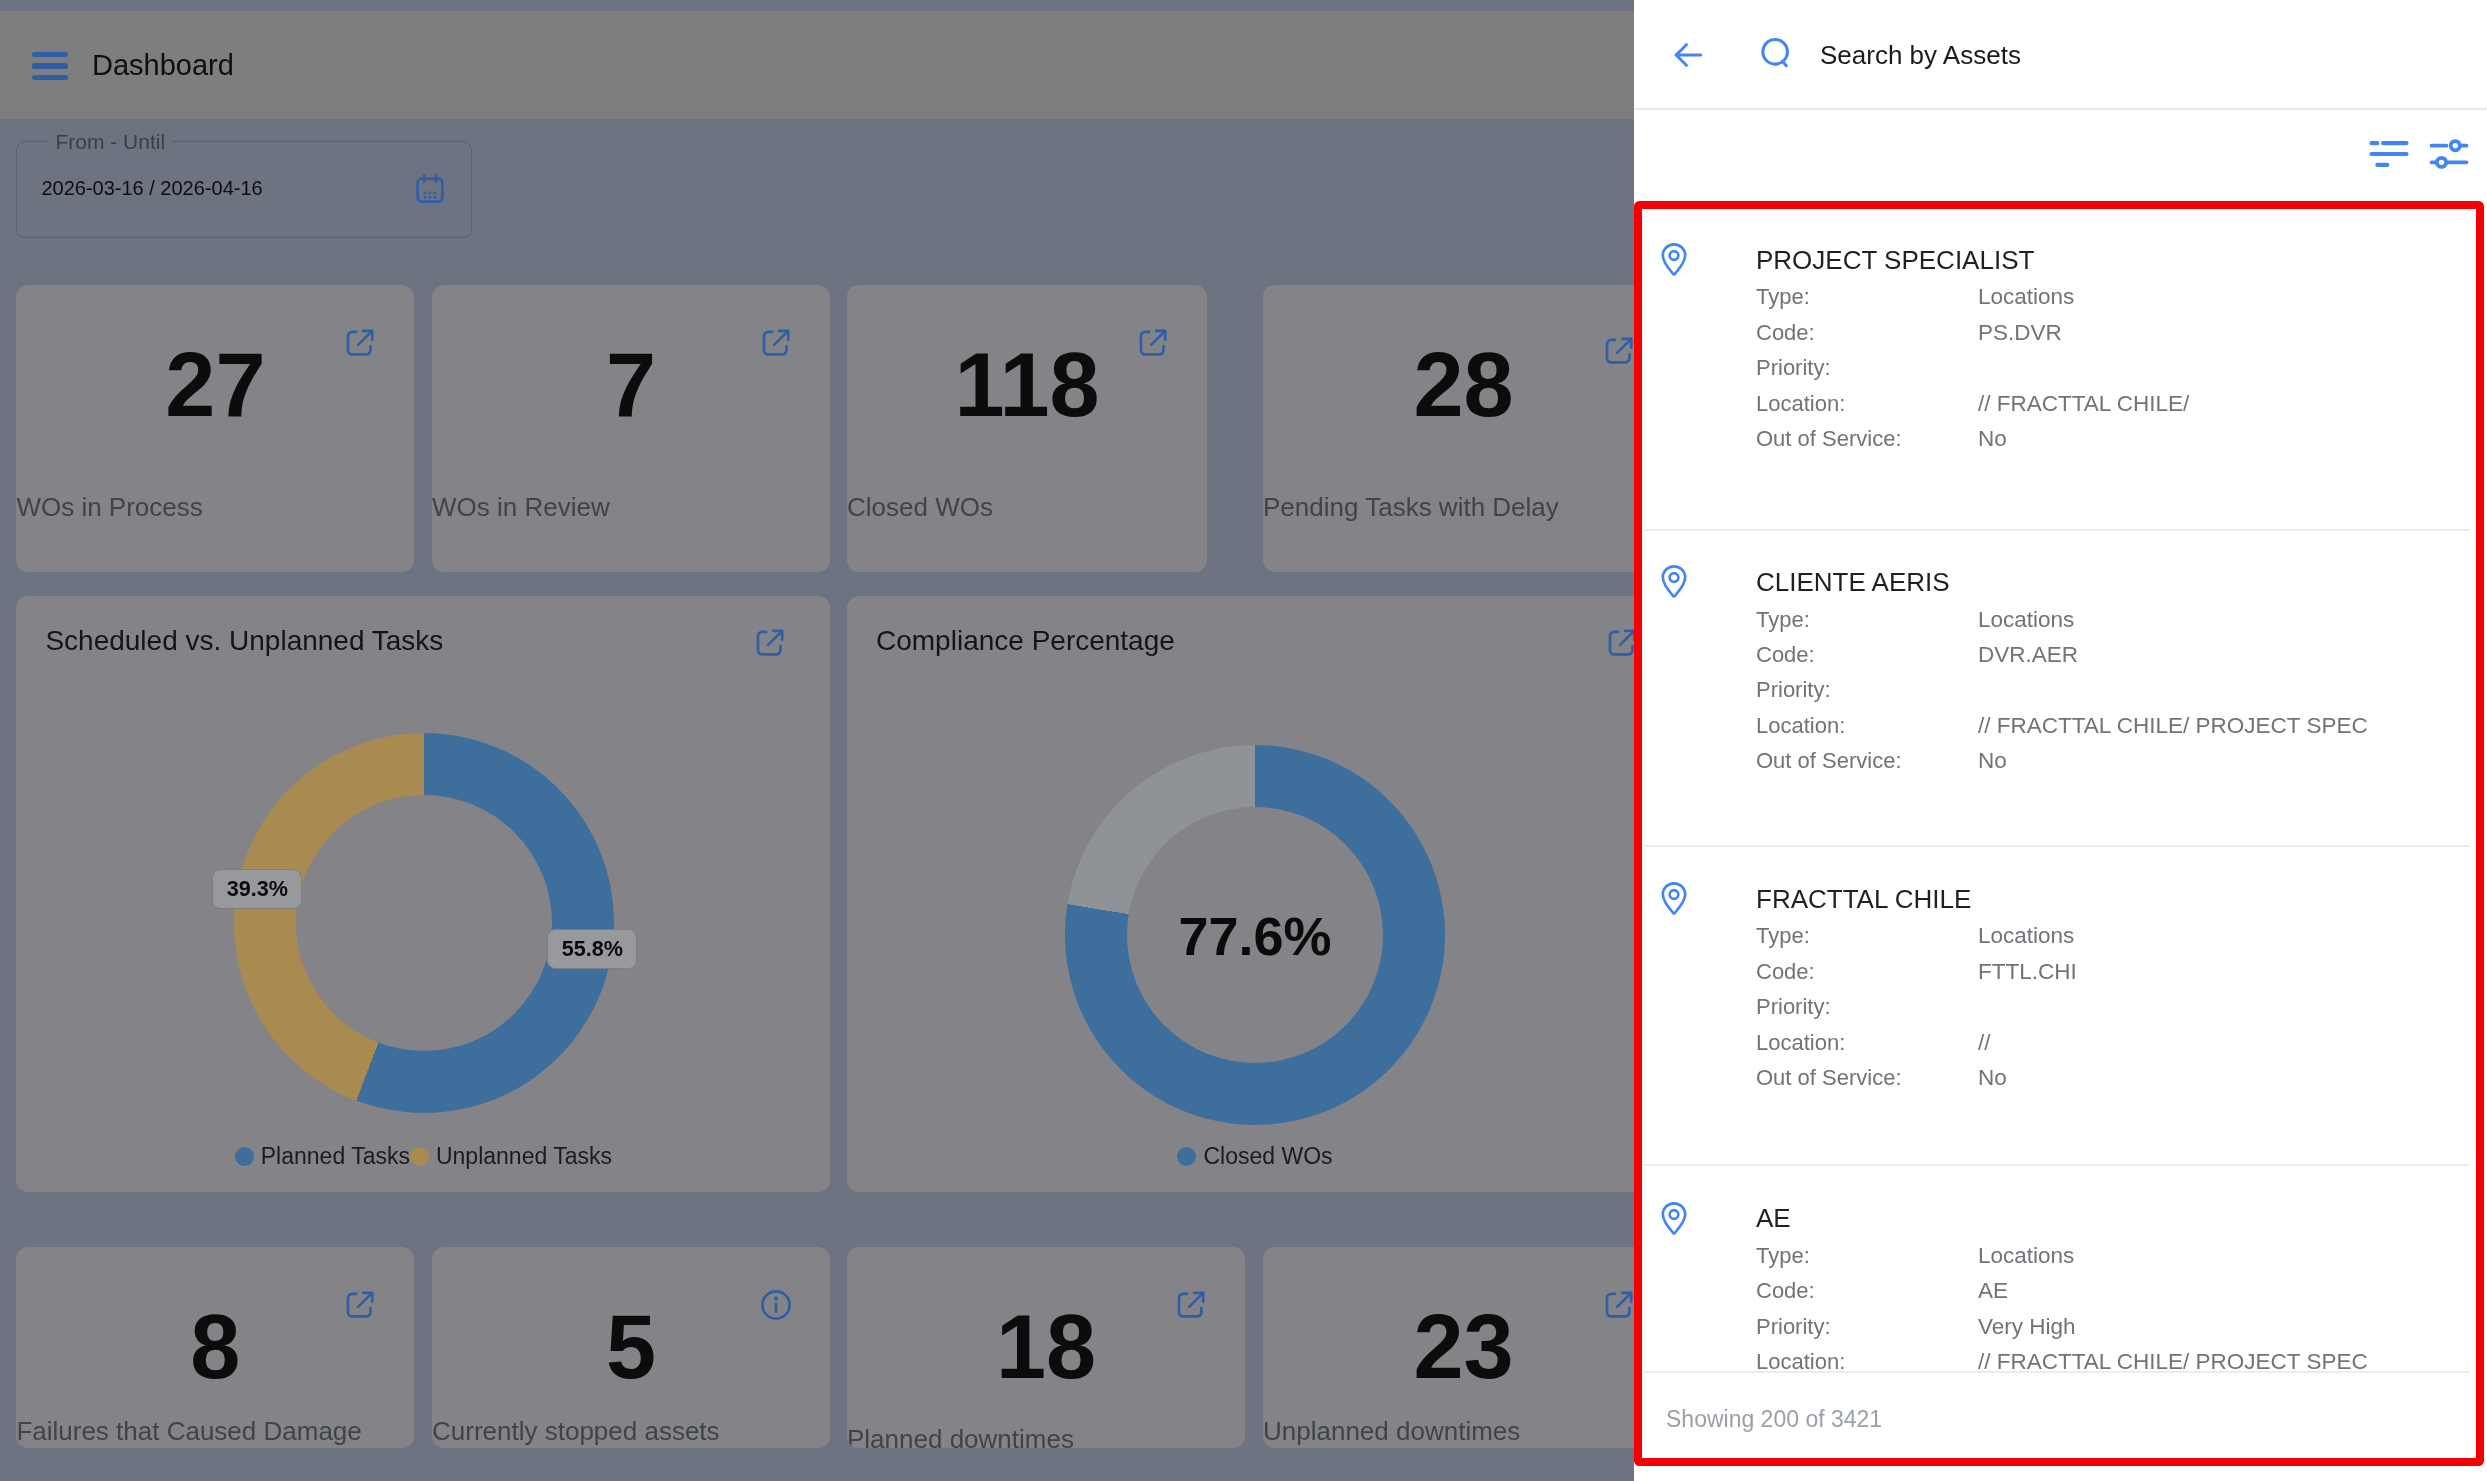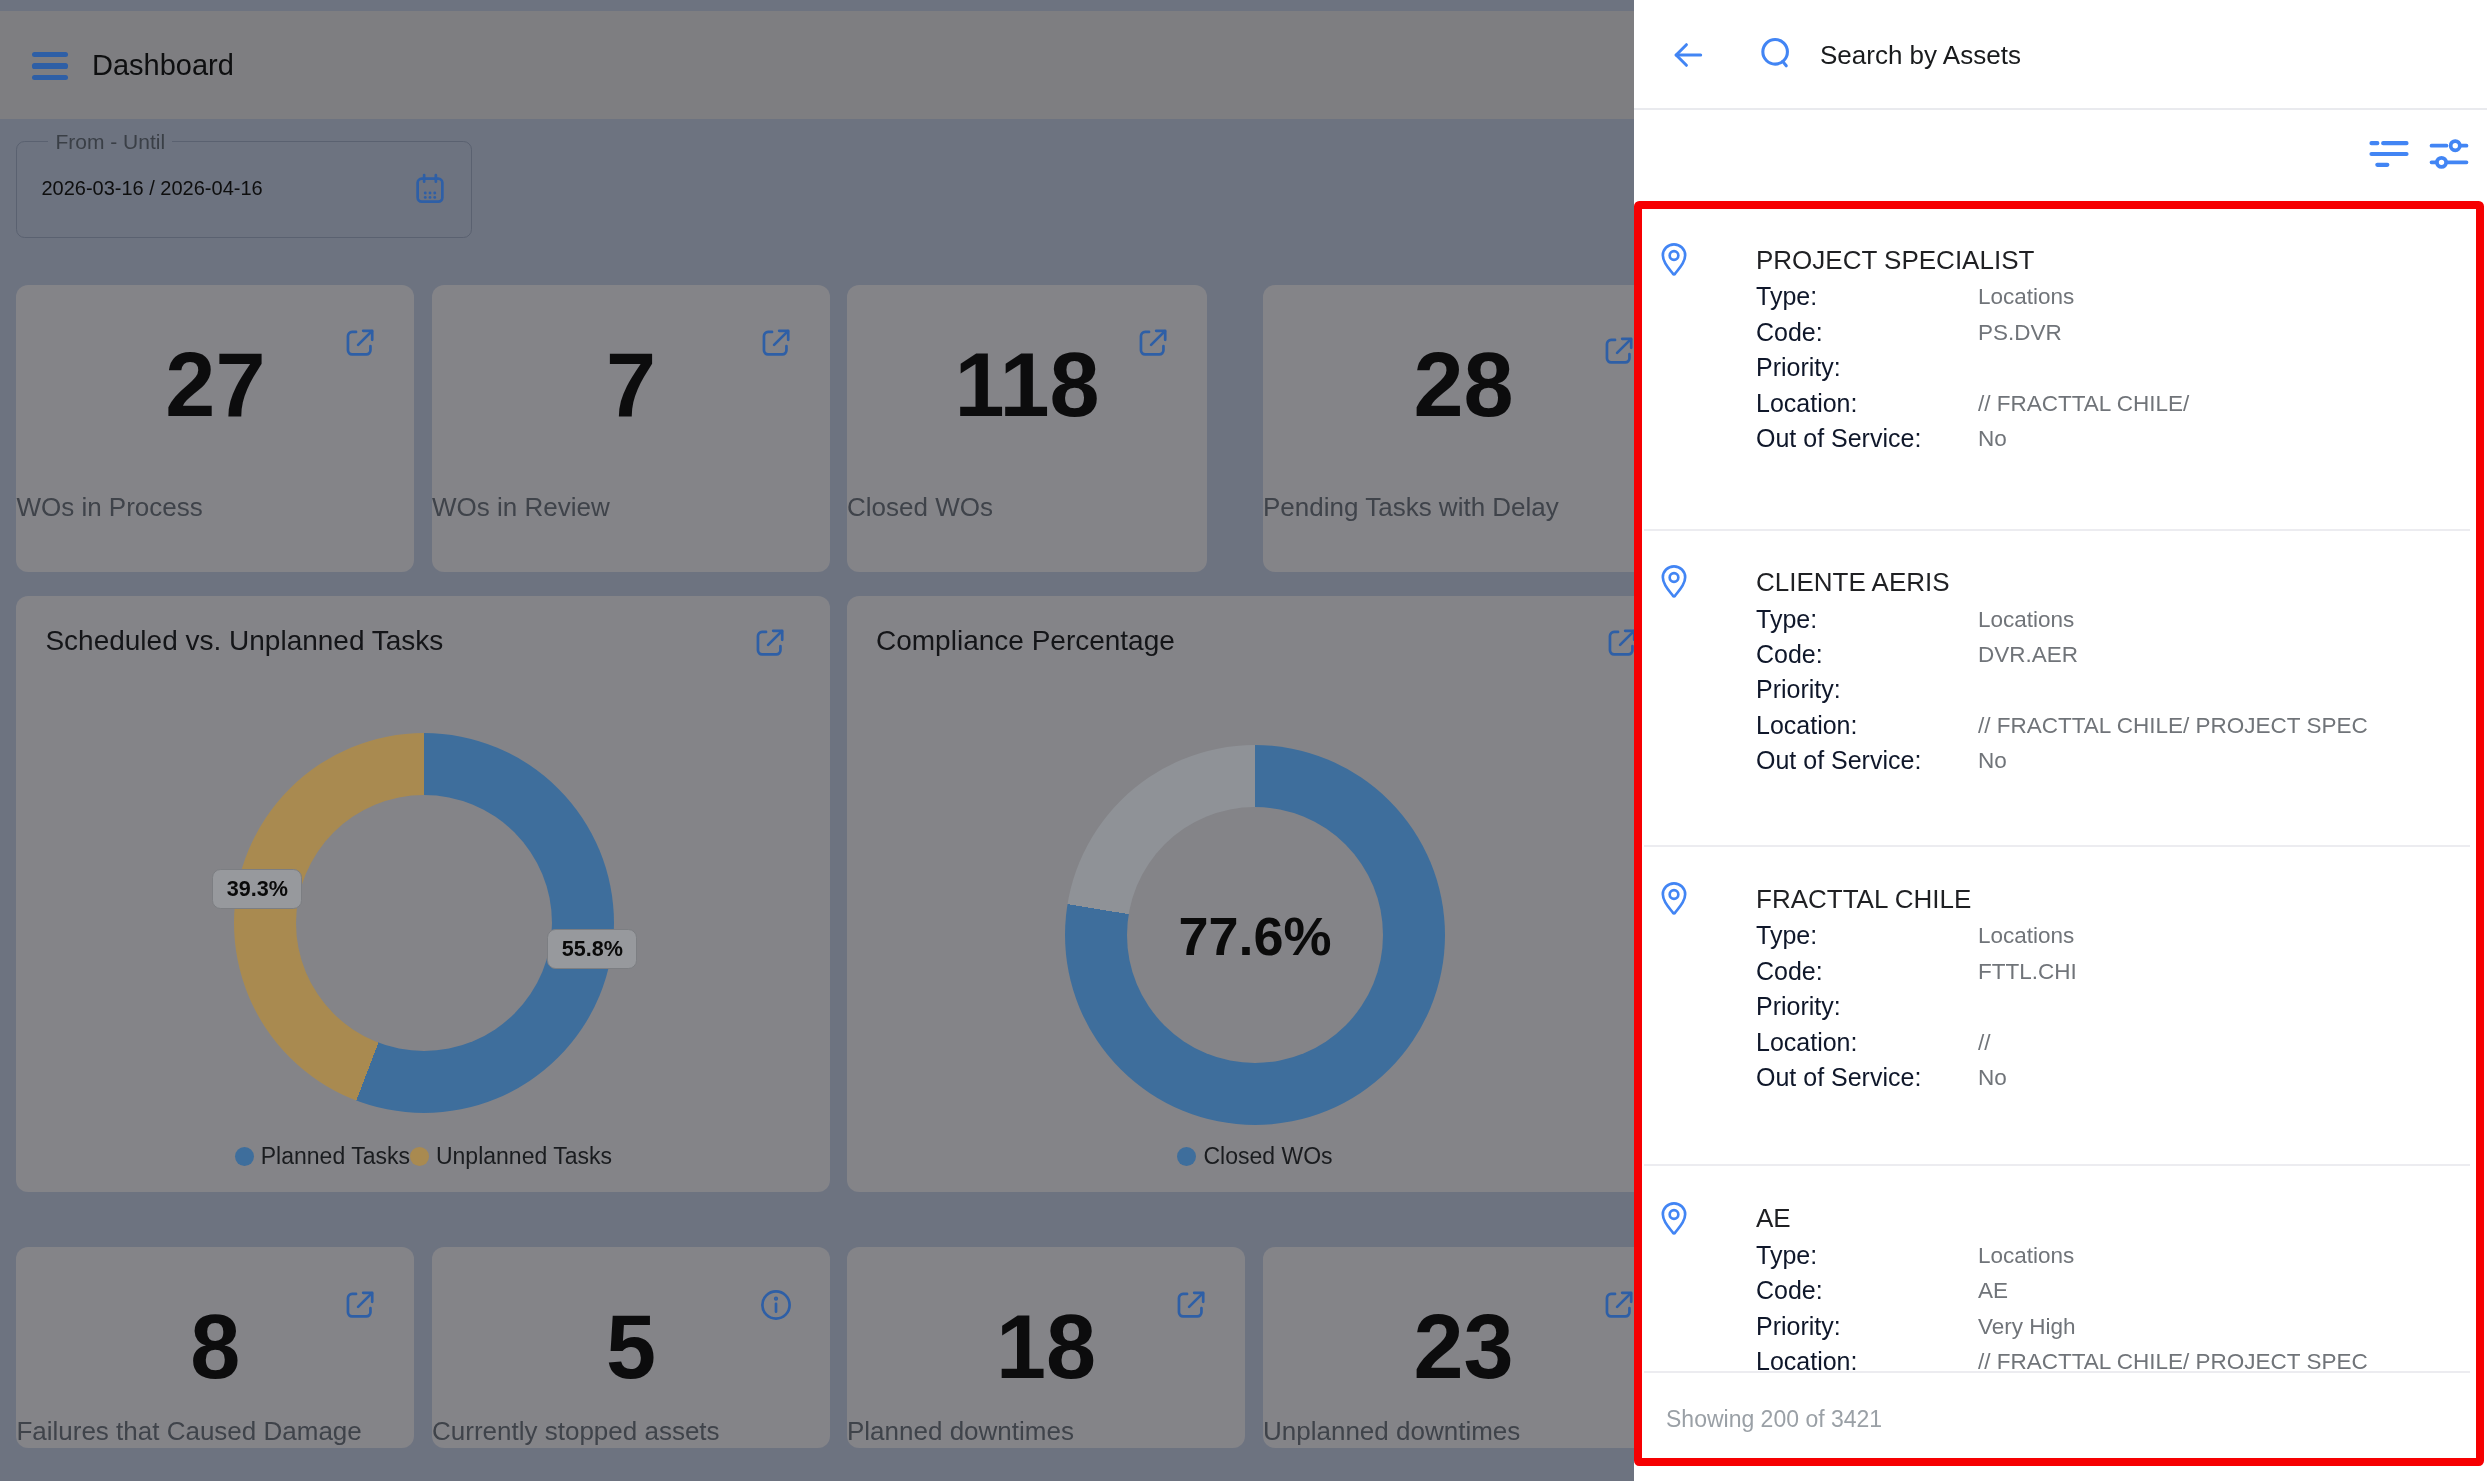--- a/index.html
+++ b/index.html
@@ -28,21 +28,21 @@
   .legend{position:absolute;left:0;bottom:22.5px;width:100%;display:flex;justify-content:center;}
   .legend .entry{display:flex;align-items:center;gap:7px;font-size:23px;color:#1a1c1f;}
   .legend .dot{width:19px;height:19px;border-radius:50%;}
   
   .panel{left:1634px;top:0;width:853px;height:1482px;background:#ffffff;}
   .panel-divider{position:absolute;left:0;top:108px;width:100%;height:1.7px;background:#e9eaee;}
   .blue-ic{color:#4285f4;}
   .search-title{position:absolute;left:186px;top:38px;height:35px;display:flex;align-items:center;font-size:26px;color:#191b1d;}
   .redbox{position:absolute;left:0;top:201px;width:850px;height:1265px;border:8.6px solid #f60002;border-radius:5.2px;box-sizing:border-box;pointer-events:none;}
   .result-title{position:absolute;left:122px;font-size:26px;line-height:33px;color:#1f2023;white-space:nowrap;overflow:hidden;max-width:605px;}
-  .f-lbl{position:absolute;left:122px;font-size:25px;line-height:29px;color:#0f172a;}
+  .f-lbl{position:absolute;left:122px;font-size:22px;line-height:29px;color:#737373;}
   .f-val{position:absolute;left:344px;font-size:22.5px;line-height:29px;color:#707479;white-space:nowrap;overflow:hidden;width:484px;}
   .pin{position:absolute;left:20px;width:40px;height:40px;color:#4285f4;}
   .list-divider{position:absolute;left:10.4px;width:826px;height:1.7px;background:#ececf0;}
   .footer-txt{position:absolute;left:32px;top:1406px;font-size:23px;color:#9aa0a6;}
   svg{display:block;width:100%;height:100%;}
 </style>
 </head>
 <body>
 
 <div class="stage">
@@ -189,21 +189,21 @@
   </div>
   <div class="card" style="left:847px;top:1247px;width:398px;height:201px;">
     <span class="card-icon" style="right:35px;top:39px;">
       <svg viewBox="0 0 24 24" fill="none" stroke="currentColor" stroke-width="1.7" stroke-linecap="round" stroke-linejoin="round">
           <path d="M9.5 5H7a2.6 2.6 0 0 0-2.6 2.6v9A2.6 2.6 0 0 0 7 19.2h9a2.6 2.6 0 0 0 2.6-2.6V14"></path>
           <path d="M14 4.3h5.7V10"></path>
           <path d="M10.8 13.2 19.5 4.5"></path>
         </svg>
     </span>
     <div class="kpi-num">18</div>
-    <div class="kpi-lbl" style="top:169px;">Planned downtimes</div>
+    <div class="kpi-lbl" style="top:177px;">Planned downtimes</div>
   </div>
   <div class="card" style="left:1263px;top:1247px;width:401px;height:201px;">
     <span class="card-icon" style="left:337px;top:39px;">
       <svg viewBox="0 0 24 24" fill="none" stroke="currentColor" stroke-width="1.7" stroke-linecap="round" stroke-linejoin="round">
           <path d="M9.5 5H7a2.6 2.6 0 0 0-2.6 2.6v9A2.6 2.6 0 0 0 7 19.2h9a2.6 2.6 0 0 0 2.6-2.6V14"></path>
           <path d="M14 4.3h5.7V10"></path>
           <path d="M10.8 13.2 19.5 4.5"></path>
         </svg>
     </span>
     <div class="kpi-num">23</div>

